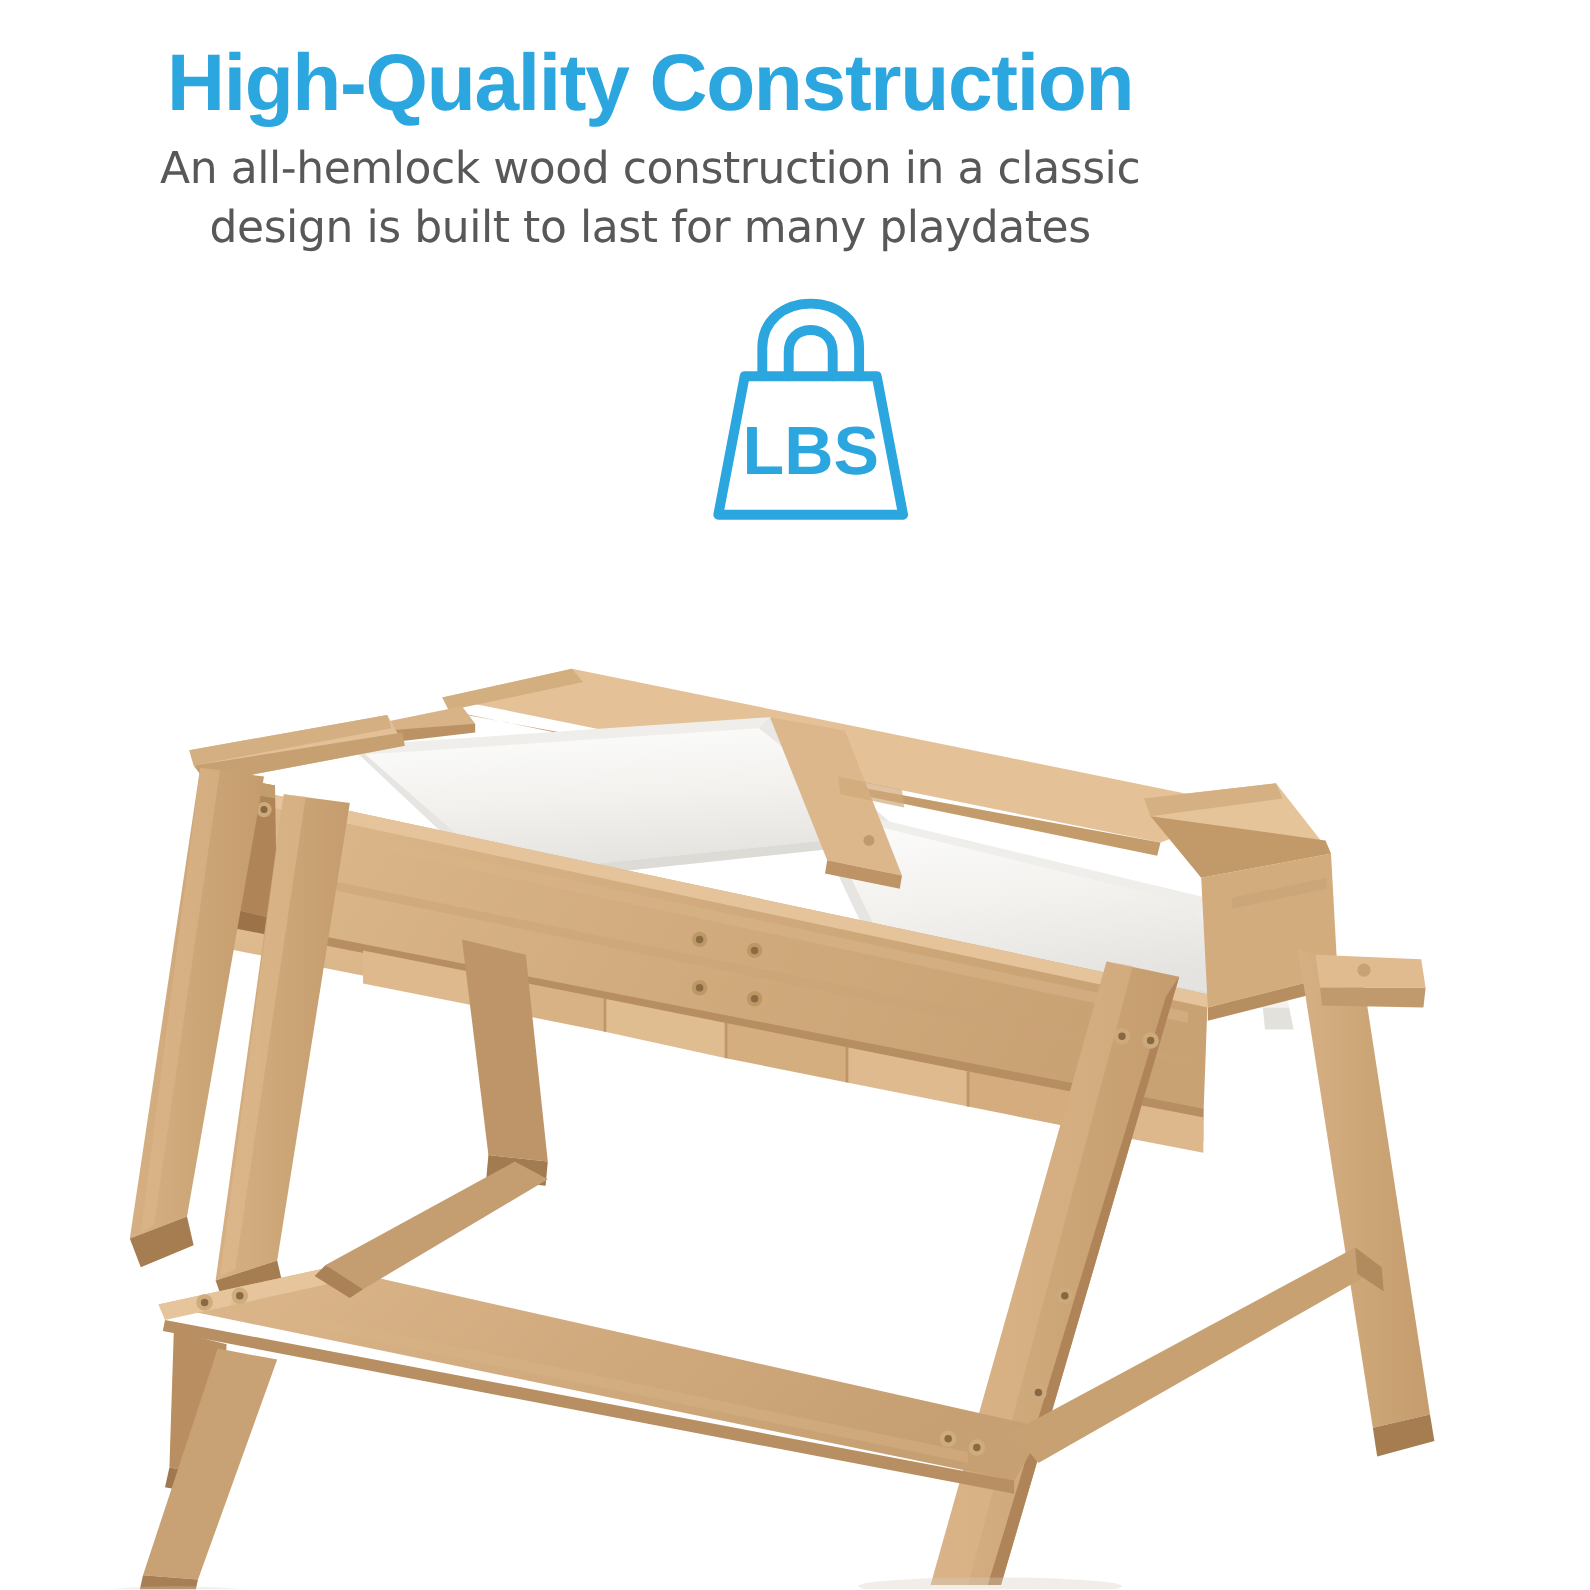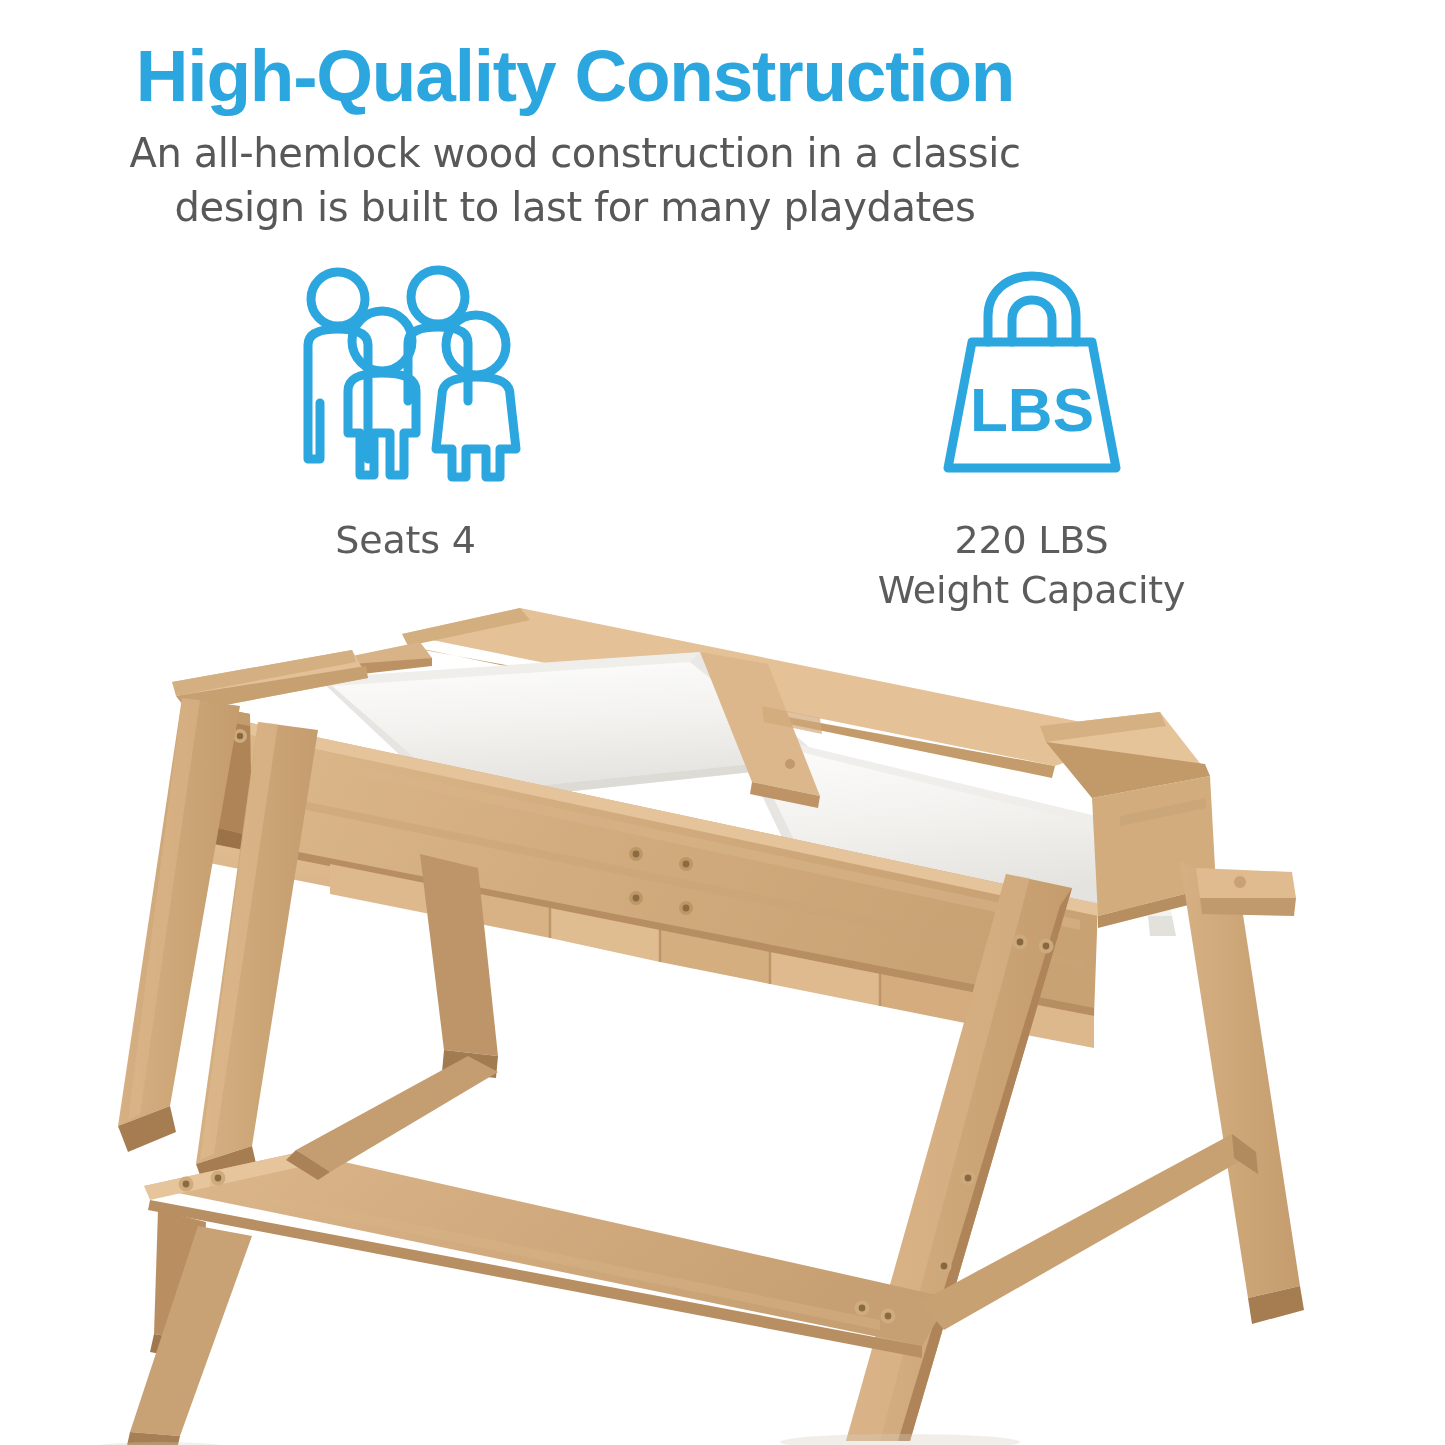--- a/index.html
+++ b/index.html
@@ -4,21 +4,21 @@
 <style>
   html,body{margin:0;padding:0;background:#ffffff;}
   body{width:1445px;height:1445px;overflow:hidden;font-family:"Liberation Sans",sans-serif;}
 
   #infographic{
     position:relative;width:1445px;height:1445px;background:#ffffff;
   }
 
   
   .header{
-    position:absolute;left:0;top:36px;width:1150px;text-align:center;
+    position:absolute;left:0;top:36px;width:1150px;text-align:center;padding-left:16px;
   }
   .headline{
     font-family:"Liberation Sans",sans-serif;
     font-weight:bold;
     font-size:73px;
     line-height:80px;
     letter-spacing:-1.2px;
     color:#2BA6DF;
     margin:0;
     -webkit-font-smoothing:antialiased;
@@ -72,70 +72,34 @@
   <div class="header">
     <h1 class="headline">High-Quality Construction</h1>
     <p class="subheadline">
       <span>An all-hemlock wood construction in a classic</span><br>
       <span>design is built to last for many playdates</span>
     </p>
   </div>
 
   <div class="features">
 
-    <div class="feature seats">
-      <div class="feature-icon">
-        <svg width="240" height="225" viewBox="0 0 240 225" aria-hidden="true">
-          <g fill="none" stroke="#2BA6DF" stroke-width="9" stroke-linejoin="round" stroke-linecap="round">
-
-            <circle cx="52" cy="36" r="27"></circle>
-            <path d="M22 82 C22 70 34 66 52 66 C70 66 82 70 82 82 L82 140
-                     M22 82 L22 140 M22 140 L22 196 L34 196 L34 140
-                     M82 140 L82 196"></path>
-
-            <circle cx="152" cy="34" r="27"></circle>
-            <path d="M122 80 C122 68 134 64 152 64 C170 64 182 68 182 80 L182 138
-                     M122 80 L122 138"></path>
-
-            <circle cx="96" cy="78" r="30"></circle>
-            <path d="M62 128 C62 114 76 110 96 110 C116 110 130 114 130 128
-                     L130 170 L118 170 L118 212 L104 212 L104 170
-                     M62 128 L62 170 L74 170 L74 212 L88 212 L88 170
-                     M88 170 L104 170"></path>
-
-            <circle cx="190" cy="82" r="30"></circle>
-            <path d="M156 132 C156 118 170 114 190 114 C210 114 224 118 224 132
-                     L230 186 L214 186 L214 214 L200 214 L200 186
-                     M156 132 L150 186 L166 186 L166 214 L180 214 L180 186
-                     M180 186 L200 186"></path>
-          </g>
-        </svg>
-      </div>
-      <div class="feature-caption">
-        <span>Seats 4</span>
-      </div>
-    </div>
 
     <div class="feature weight">
       <div class="feature-icon">
         <svg width="200" height="215" viewBox="0 0 200 215" aria-hidden="true">
           <g fill="none" stroke="#2BA6DF" stroke-width="9" stroke-linejoin="round" stroke-linecap="round">
 
             <path d="M56 74 L56 48 C56 24 75 8 100 8 C125 8 144 24 144 48 L144 74"></path>
 
             <path d="M80 74 L80 52 C80 40 88 32 100 32 C112 32 120 40 120 52 L120 74"></path>
 
             <path d="M40 74 L160 74 L184 200 L16 200 Z"></path>
           </g>
           <text x="100" y="163" text-anchor="middle" font-family="Liberation Sans, sans-serif" font-size="62" font-weight="bold" fill="#2BA6DF">LBS</text>
         </svg>
-      </div>
-      <div class="feature-caption">
-        <span>220 LBS</span><br>
-        <span>Weight Capacity</span>
       </div>
     </div>
   </div>
 
   <div class="product">
     <svg viewBox="0 0 1445 859" aria-hidden="true">
       <defs>
         <linearGradient id="gTopLight" x1="0" y1="0" x2="0" y2="1">
           <stop offset="0" stop-color="#E8C79C"></stop>
           <stop offset="1" stop-color="#D9B589"></stop>

